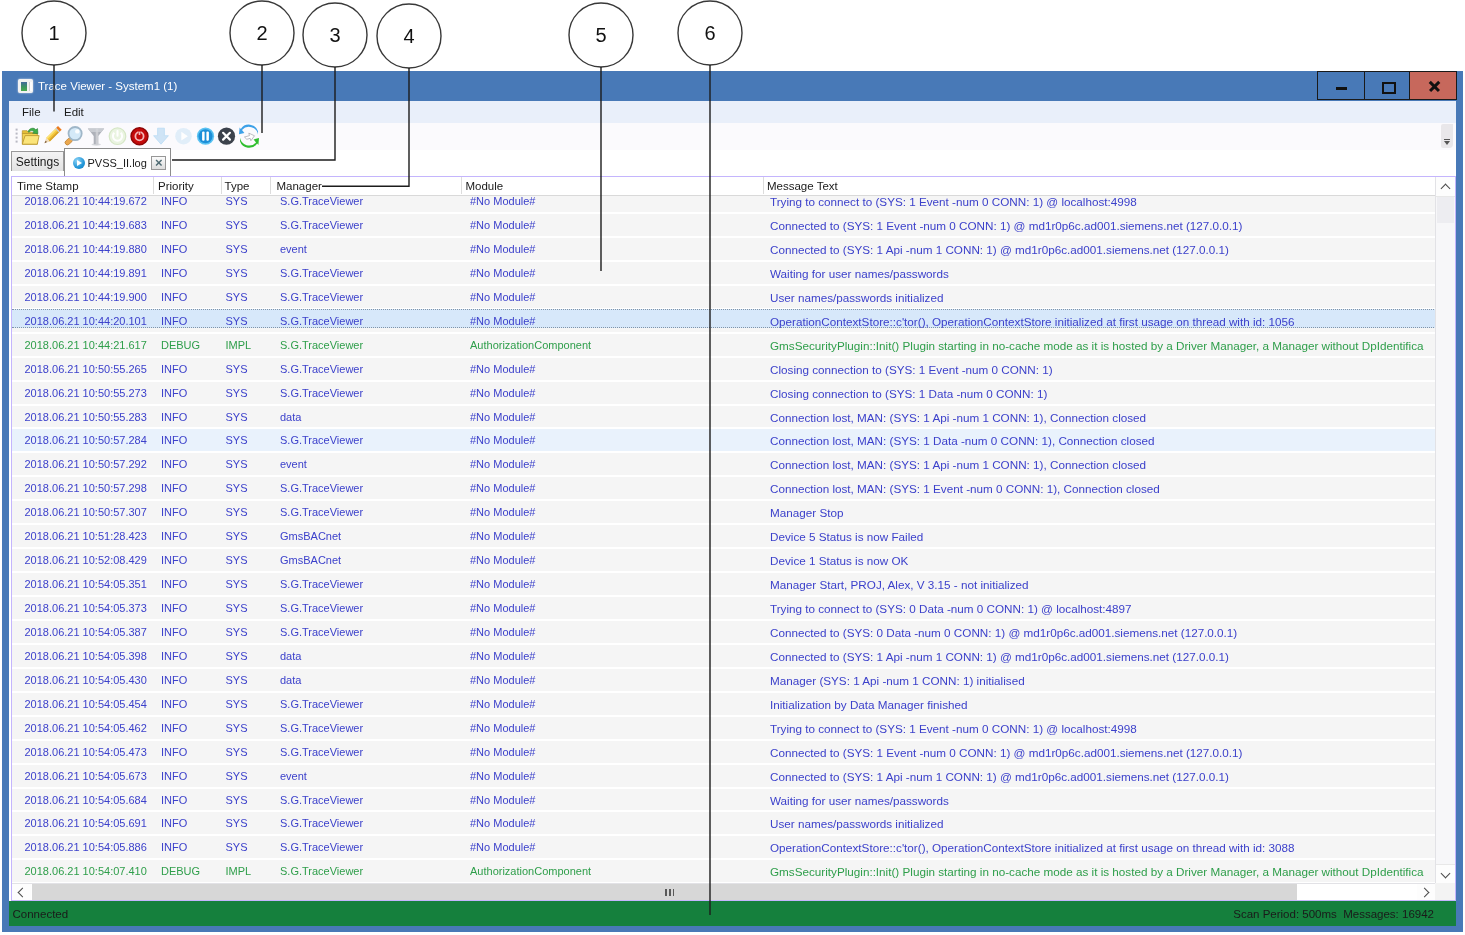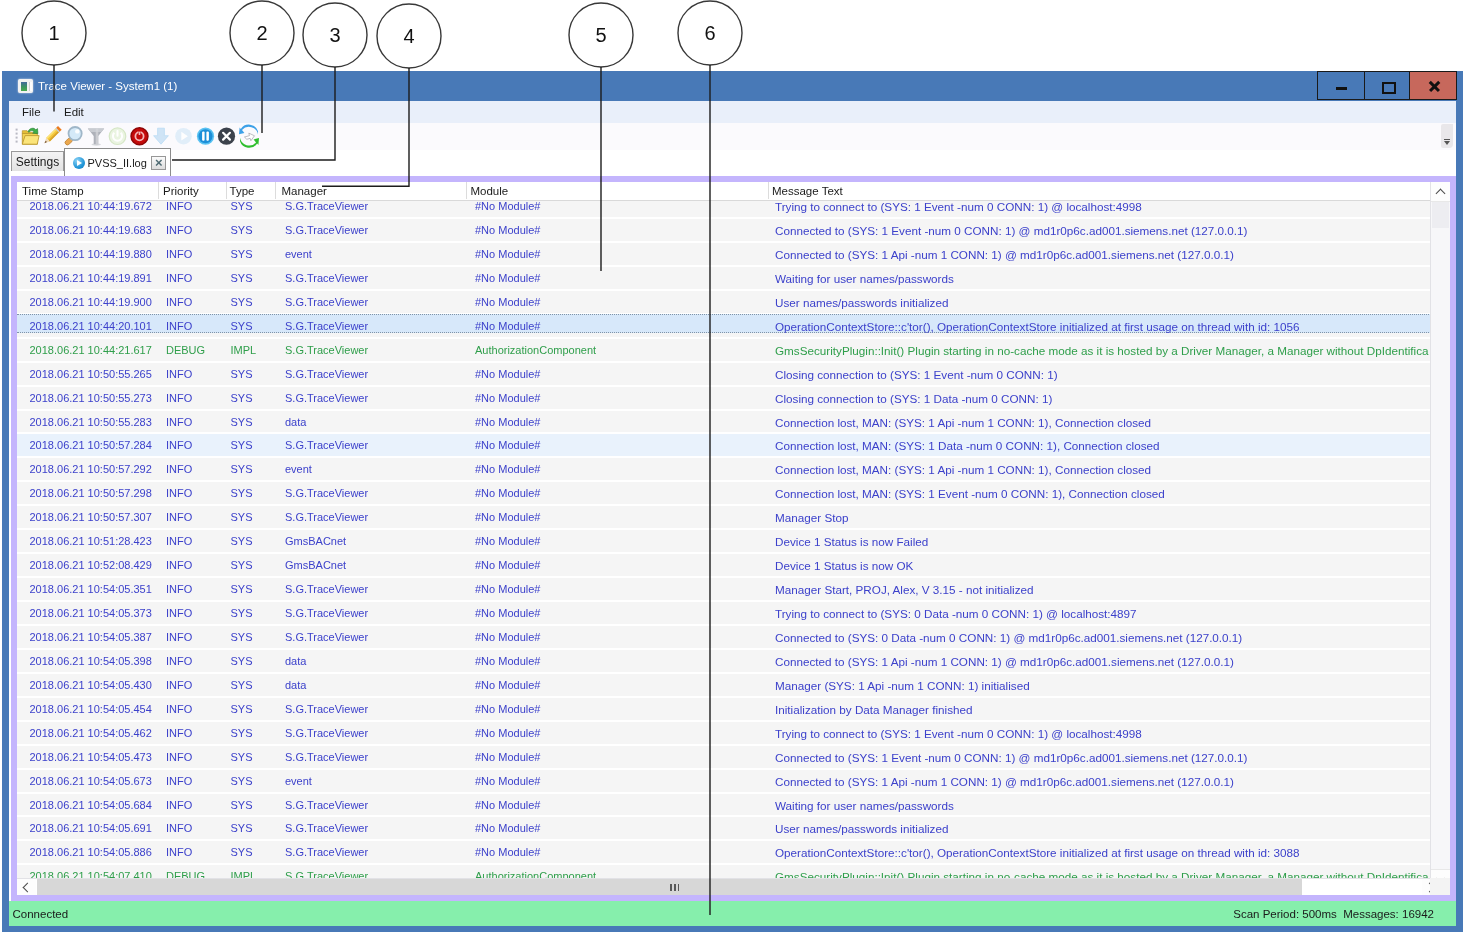--- a/index.html
+++ b/index.html
@@ -31,21 +31,21 @@
 #tabset{font-size:11.5px;position:absolute;left:2.5px;top:0.5px;width:53px;height:20px;background:linear-gradient(#f4f4f4,#e2e2e2);
  border:1px solid #9a9a9a;border-bottom:none;box-sizing:border-box;font-size:12px;color:#1a1a1a;text-align:center;line-height:20px;}
 #tablog{position:absolute;left:55.5px;top:-2.5px;width:107px;height:28.5px;background:#fff;border:1px solid #8c8c8c;border-bottom:none;box-sizing:border-box;font-size:12px;color:#1a1a1a;text-align:center;}
 #tablog .ticon{position:absolute;left:7.5px;top:8px;width:12px;height:12px;border-radius:50%;
  background:radial-gradient(circle at 35% 30%, #8fd4f6, #2196d8 60%, #117ec0);}
 #tablog .ticon:before{content:"";position:absolute;left:4.5px;top:3px;border-left:5px solid #fff;border-top:3.2px solid transparent;border-bottom:3.2px solid transparent;}
 #tablog .tlbl{position:absolute;left:22.5px;top:8.5px;font-size:11px;}
 #tablog .tclose{position:absolute;left:86px;top:7px;width:15px;height:14px;background:linear-gradient(#fbfbfb,#dcdcdc);
  border:1px solid #979797;box-sizing:border-box;}
 #tablog .tclose:before{content:"×";position:absolute;left:0;right:0;top:0px;text-align:center;font-size:13px;font-weight:bold;color:#4e6a72;line-height:12px;}
-#tablewrap{position:absolute;left:2px;top:75px;width:1445px;height:725px;border:6px solid #c4b5fd;box-sizing:border-box;background:#fff;}
+#tablewrap{position:absolute;left:2px;top:75px;width:1445px;height:725px;border:1px solid #c4b5fd;box-sizing:border-box;background:#fff;}
 #thead{position:absolute;left:0;top:0;width:1424px;height:18px;background:#fff;border-bottom:1px solid #d9d9d9;z-index:5;font-size:11.5px;color:#1a1a1a;}
 #thead span{position:absolute;top:2.5px;white-space:nowrap;}
 #thead i{position:absolute;top:0;width:1px;height:17px;background:#dcdcdc;}
 #rowswrap{position:absolute;left:0;top:18.5px;width:1424px;height:689px;overflow:hidden;z-index:1;}
 .row{height:23.95px;box-sizing:border-box;border-bottom:2.7px solid #fff;background:#f5f5f5;position:relative;font-size:11px;color:#3c41cb;}
 .row span{position:absolute;top:50%;transform:translateY(-50%);white-space:nowrap;}
 .row.g{color:#2e9e4a;}
 .row.sel:before{content:"";position:absolute;left:0;right:0;top:-0.7px;height:18.6px;background:#d7e8fa;
  border-top:1.4px dotted #8094a8;border-bottom:1.4px dotted #8094a8;box-sizing:border-box;}
 .row span{z-index:2;}
@@ -63,21 +63,21 @@
 .harrow{position:absolute;top:0;width:19px;height:100%;background:#fdfdfd;}
 .harrow:before{content:"";position:absolute;top:5px;width:6px;height:6px;border-top:1.7px solid #4a4a4a;border-left:1.7px solid #4a4a4a;}
 #hl:before{left:7px;transform:rotate(-45deg);}
 #hr:before{left:4px;transform:rotate(135deg);}
 #hl{left:0;}
 #hr{right:0;}
 #hthumb{position:absolute;left:20px;top:0.5px;width:1265px;height:16px;background:#d7d7d7;}
 #hgrip{position:absolute;left:633px;top:4.5px;width:10px;height:7px;
  background:repeating-linear-gradient(90deg,#595959 0,#595959 1.6px,#d7d7d7 1.6px,#d7d7d7 3.9px);}
 #corner{position:absolute;right:0;bottom:0;width:19.5px;height:17.5px;background:#f3f3f3;z-index:7;}
-#statusbar{position:absolute;left:0;top:800px;width:100%;height:25px;background:#86efac;font-size:11.5px;color:#1a1a1a;}
+#statusbar{position:absolute;left:0;top:800px;width:100%;height:25px;background:#15803d;font-size:11.5px;color:#1a1a1a;}
 #statusbar .l{position:absolute;left:4px;top:7px;}
 #statusbar .r{position:absolute;right:22px;top:7px;}
 </style></head>
 <body>
 <svg id="overlay" width="1465" height="935" viewBox="0 0 1465 935">
 <circle cx="54" cy="33" r="32" fill="#ffffff" stroke="#383838" stroke-width="1.4"></circle>
     <text x="54" y="40" font-size="20" fill="#111" text-anchor="middle" font-family="Liberation Sans, sans-serif">1</text>
     <circle cx="262" cy="33" r="32" fill="#ffffff" stroke="#383838" stroke-width="1.4"></circle>
     <text x="262" y="40" font-size="20" fill="#111" text-anchor="middle" font-family="Liberation Sans, sans-serif">2</text>
     <circle cx="335" cy="35" r="32" fill="#ffffff" stroke="#383838" stroke-width="1.4"></circle>
@@ -333,21 +333,21 @@
             <span class="c3">S.G.TraceViewer</span>
             <span class="c4">#No Module#</span>
             <span class="c5">Manager Stop</span>
           </div>
 <div class="row">
             <span class="c0">2018.06.21 10:51:28.423</span>
             <span class="c1">INFO</span>
             <span class="c2">SYS</span>
             <span class="c3">GmsBACnet</span>
             <span class="c4">#No Module#</span>
-            <span class="c5">Device 1 Status is now Failed</span>
+            <span class="c5">Device 5 Status is now Failed</span>
           </div>
 <div class="row">
             <span class="c0">2018.06.21 10:52:08.429</span>
             <span class="c1">INFO</span>
             <span class="c2">SYS</span>
             <span class="c3">GmsBACnet</span>
             <span class="c4">#No Module#</span>
             <span class="c5">Device 1 Status is now OK</span>
           </div>
 <div class="row">

